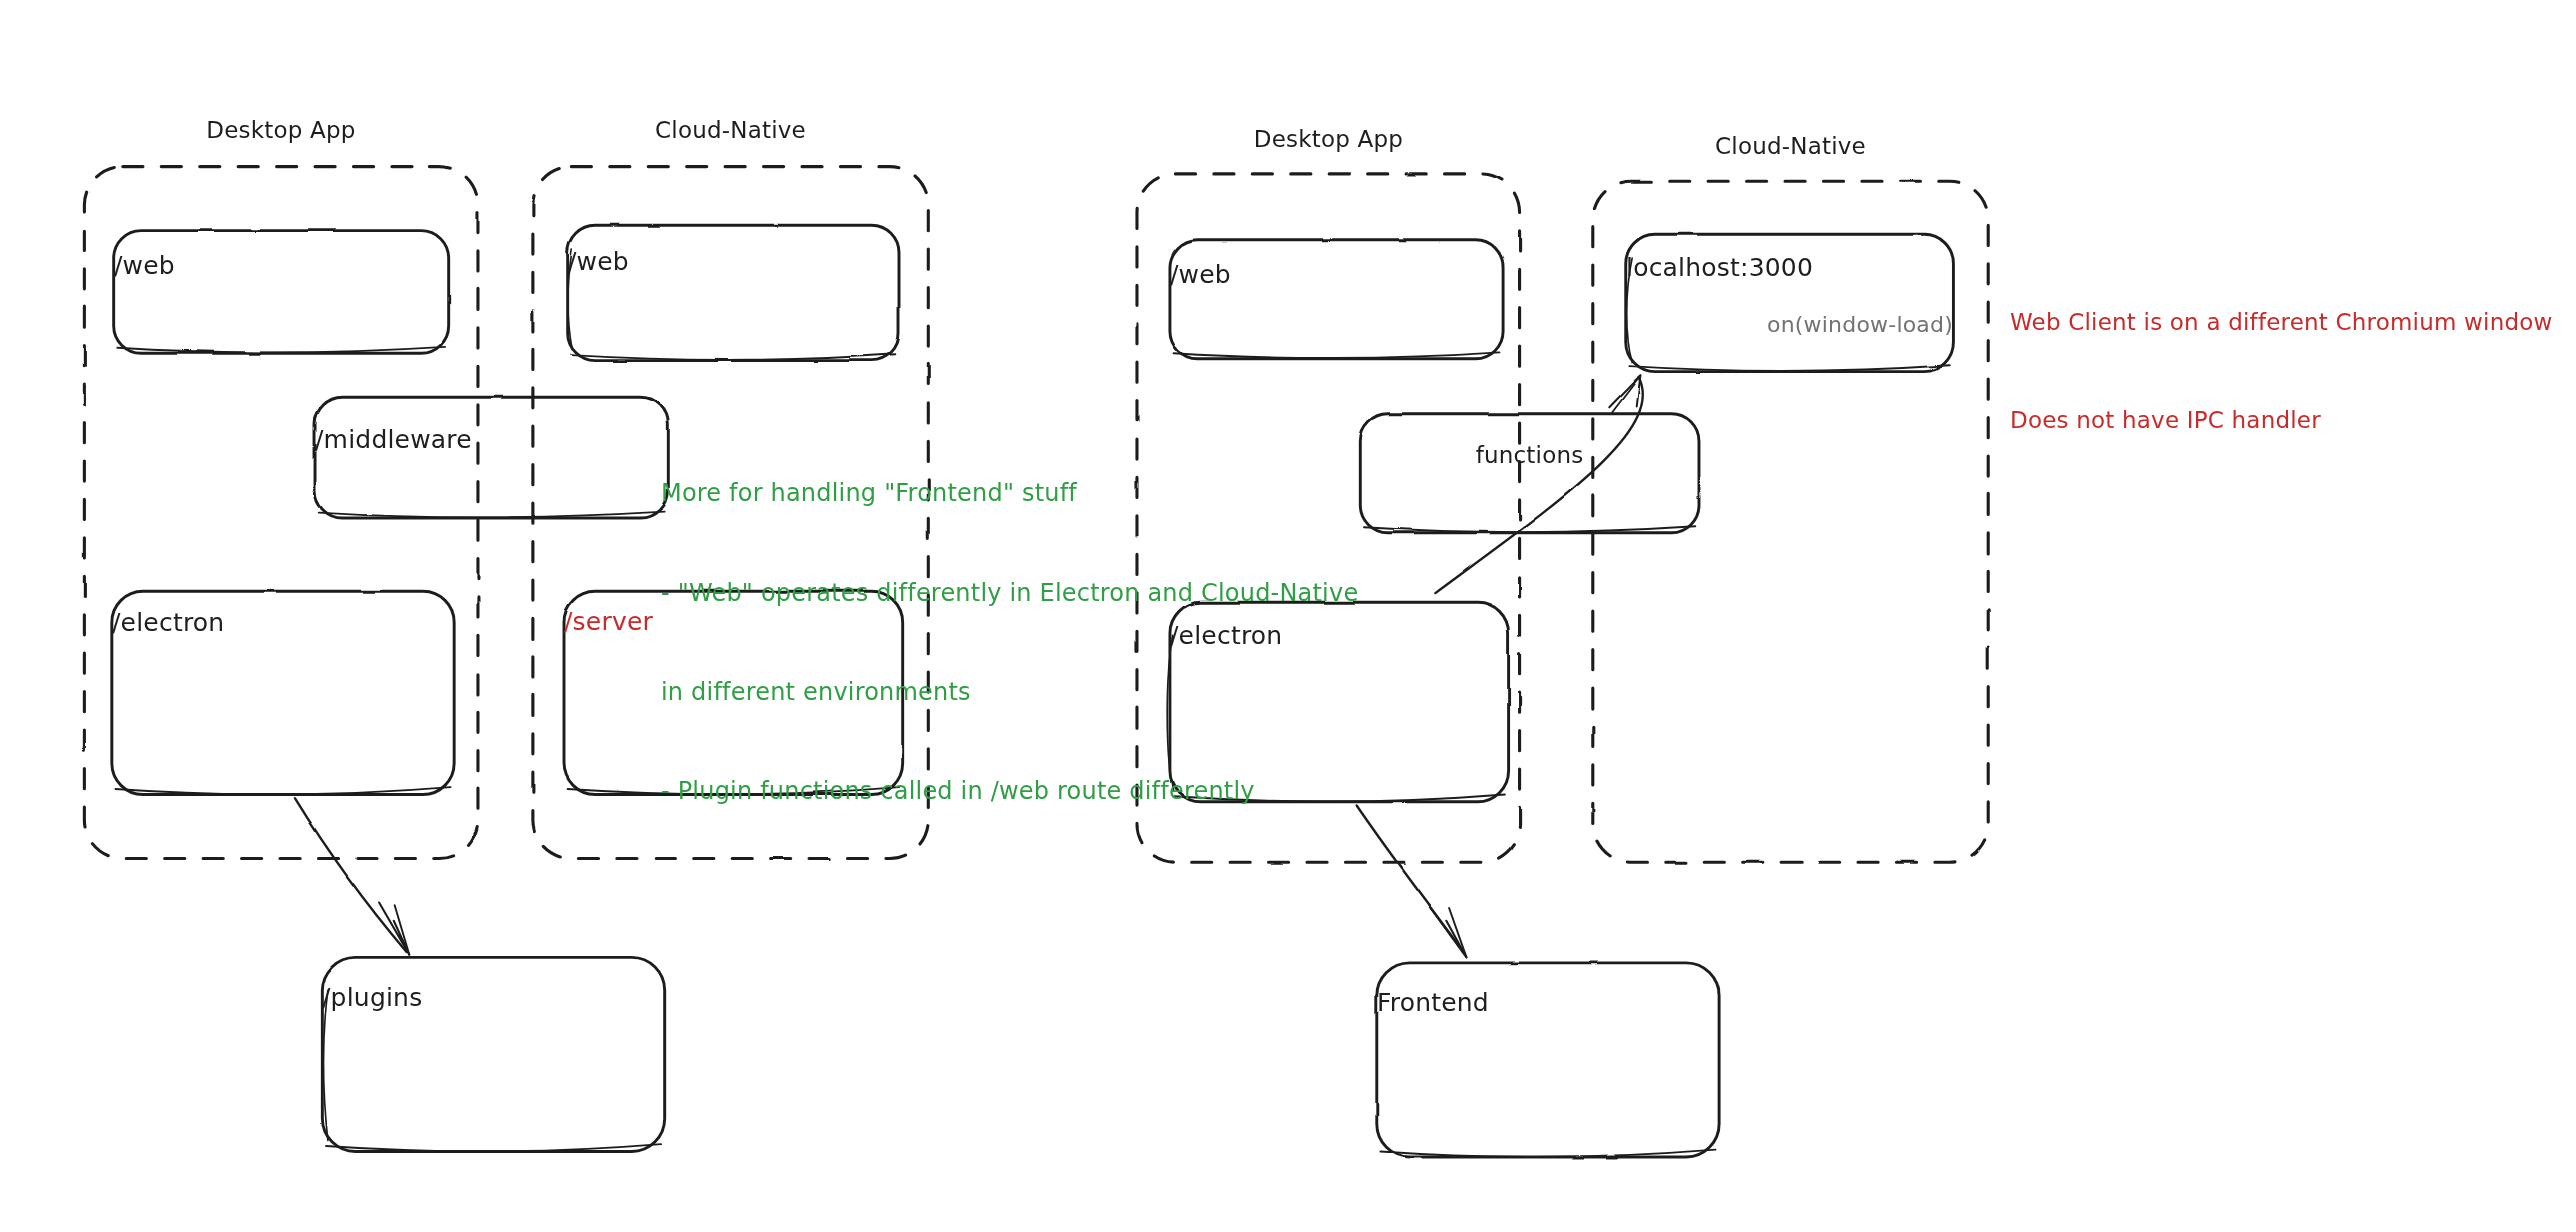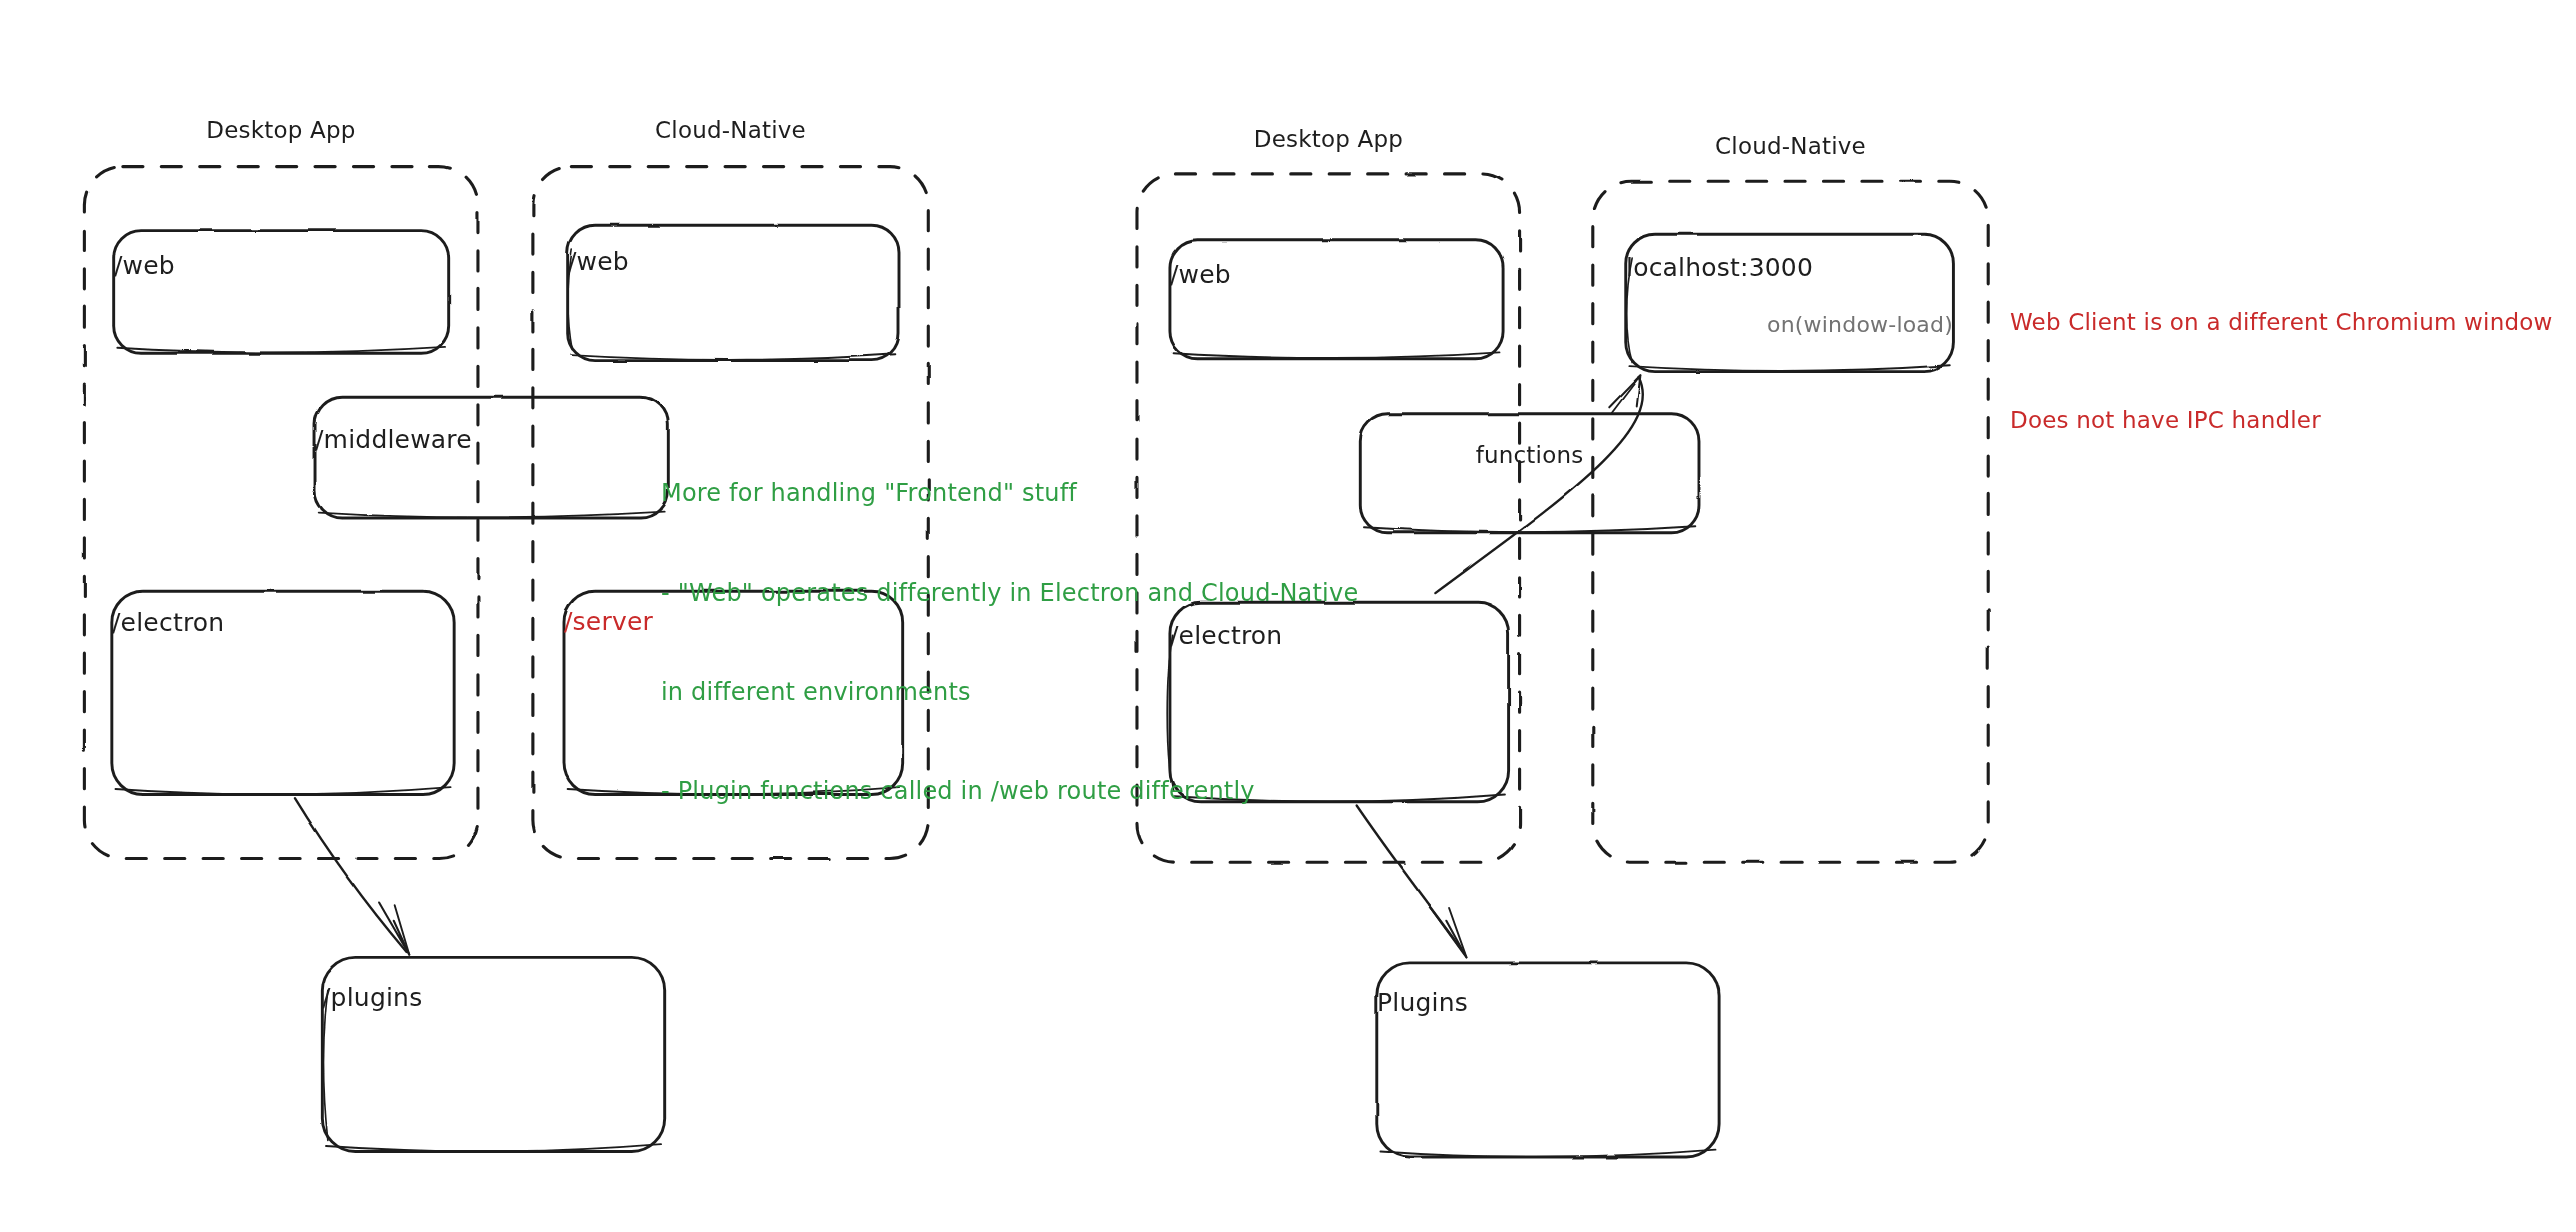--- a/index.html
+++ b/index.html
@@ -116,21 +116,21 @@
   <div class="txt node-label" style="left:322px;top:980px;width:342px;">/plugins</div>
 
   <div class="txt group-label" style="left:1137px;top:123px;width:383px;">Desktop App</div>
   <div class="txt group-label" style="left:1593px;top:130px;width:395px;">Cloud-Native</div>
 
   <div class="txt node-label" style="left:1170px;top:257px;width:333px;">/web</div>
   <div class="txt node-label" style="left:1626px;top:250px;width:328px;">localhost:3000</div>
   <div class="txt sub-red" style="left:1662px;top:309px;width:291px;">on(window-load)</div>
   <div class="txt node-label-sm" style="left:1360px;top:439px;width:339px;">functions</div>
   <div class="txt node-label" style="left:1170px;top:618px;width:339px;">/electron</div>
-  <div class="txt node-label" style="left:1377px;top:985px;width:342px;">Plugins</div>
+  <div class="txt node-label" style="left:1377px;top:985px;width:342px;">Frontend</div>
 
   <div class="txt note-green" style="left:661px;top:411px;width:723px;">
     <div>More for handling "Frontend" stuff</div>
     <div>- "Web" operates differently in Electron and Cloud-Native</div>
     <div>in different environments</div>
     <div>- Plugin functions called in /web route differently</div>
   </div>
 
   <div class="txt note-red" style="left:2010px;top:241px;width:549px;">
     <div>Web Client is on a different Chromium window</div>

